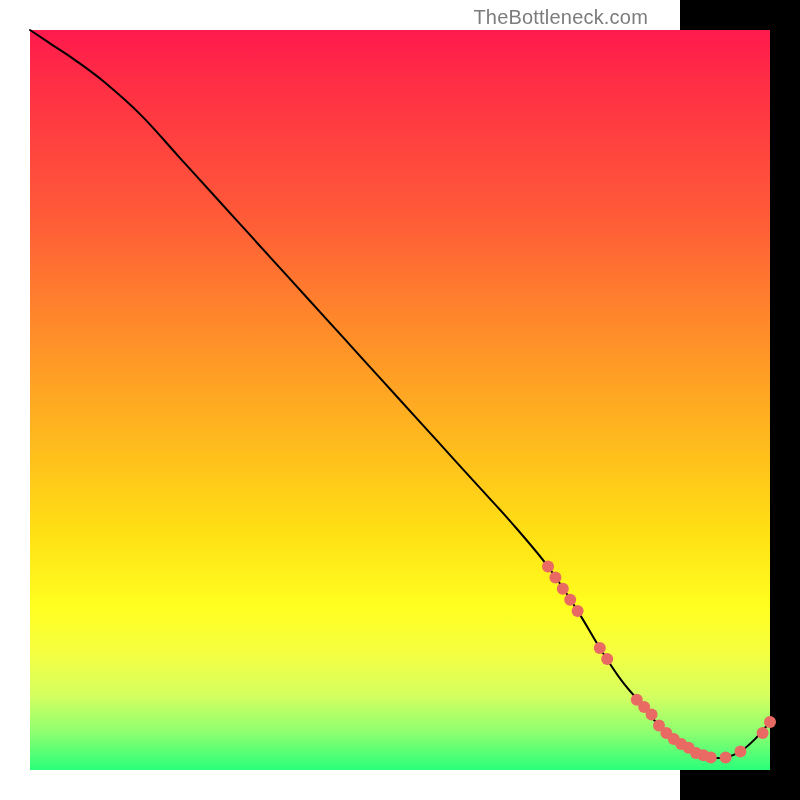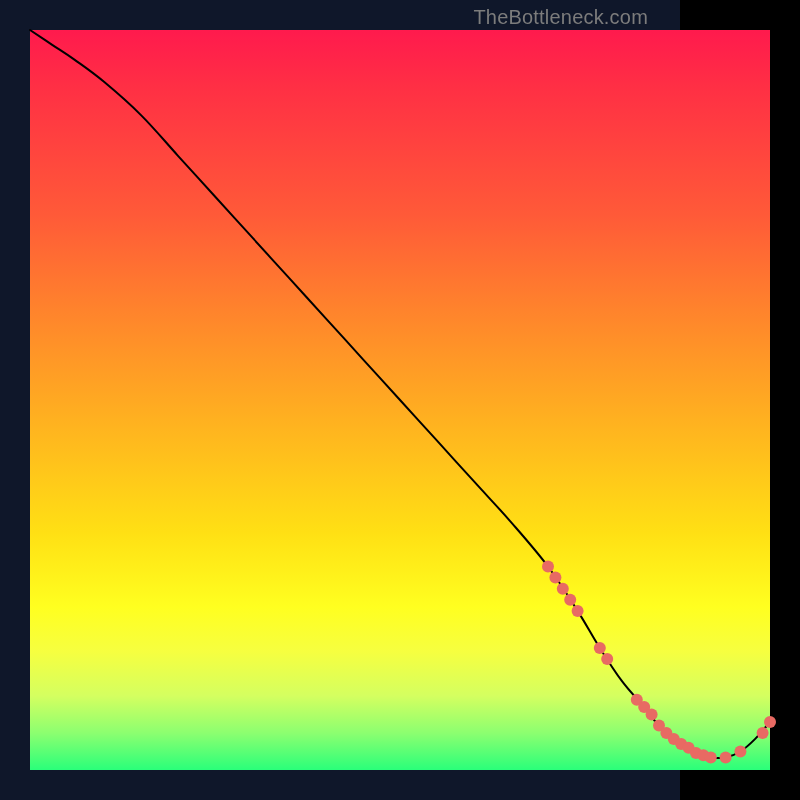--- a/index.html
+++ b/index.html
@@ -8,21 +8,21 @@
     width: 800px;
     height: 800px;
     background: #000;
     font-family: Arial, Helvetica, sans-serif;
     overflow: hidden;
   }
   .frame {
     position: relative;
     width: 680px;
     height: 800px;
-    background: #0f172a;
+    background: #ffffff;
   }
   .plot {
     position: absolute;
     left: 30px;
     top: 30px;
     width: 740px;
     height: 740px;
     
     background: linear-gradient(to bottom,
       #ff1a4d 0%,

